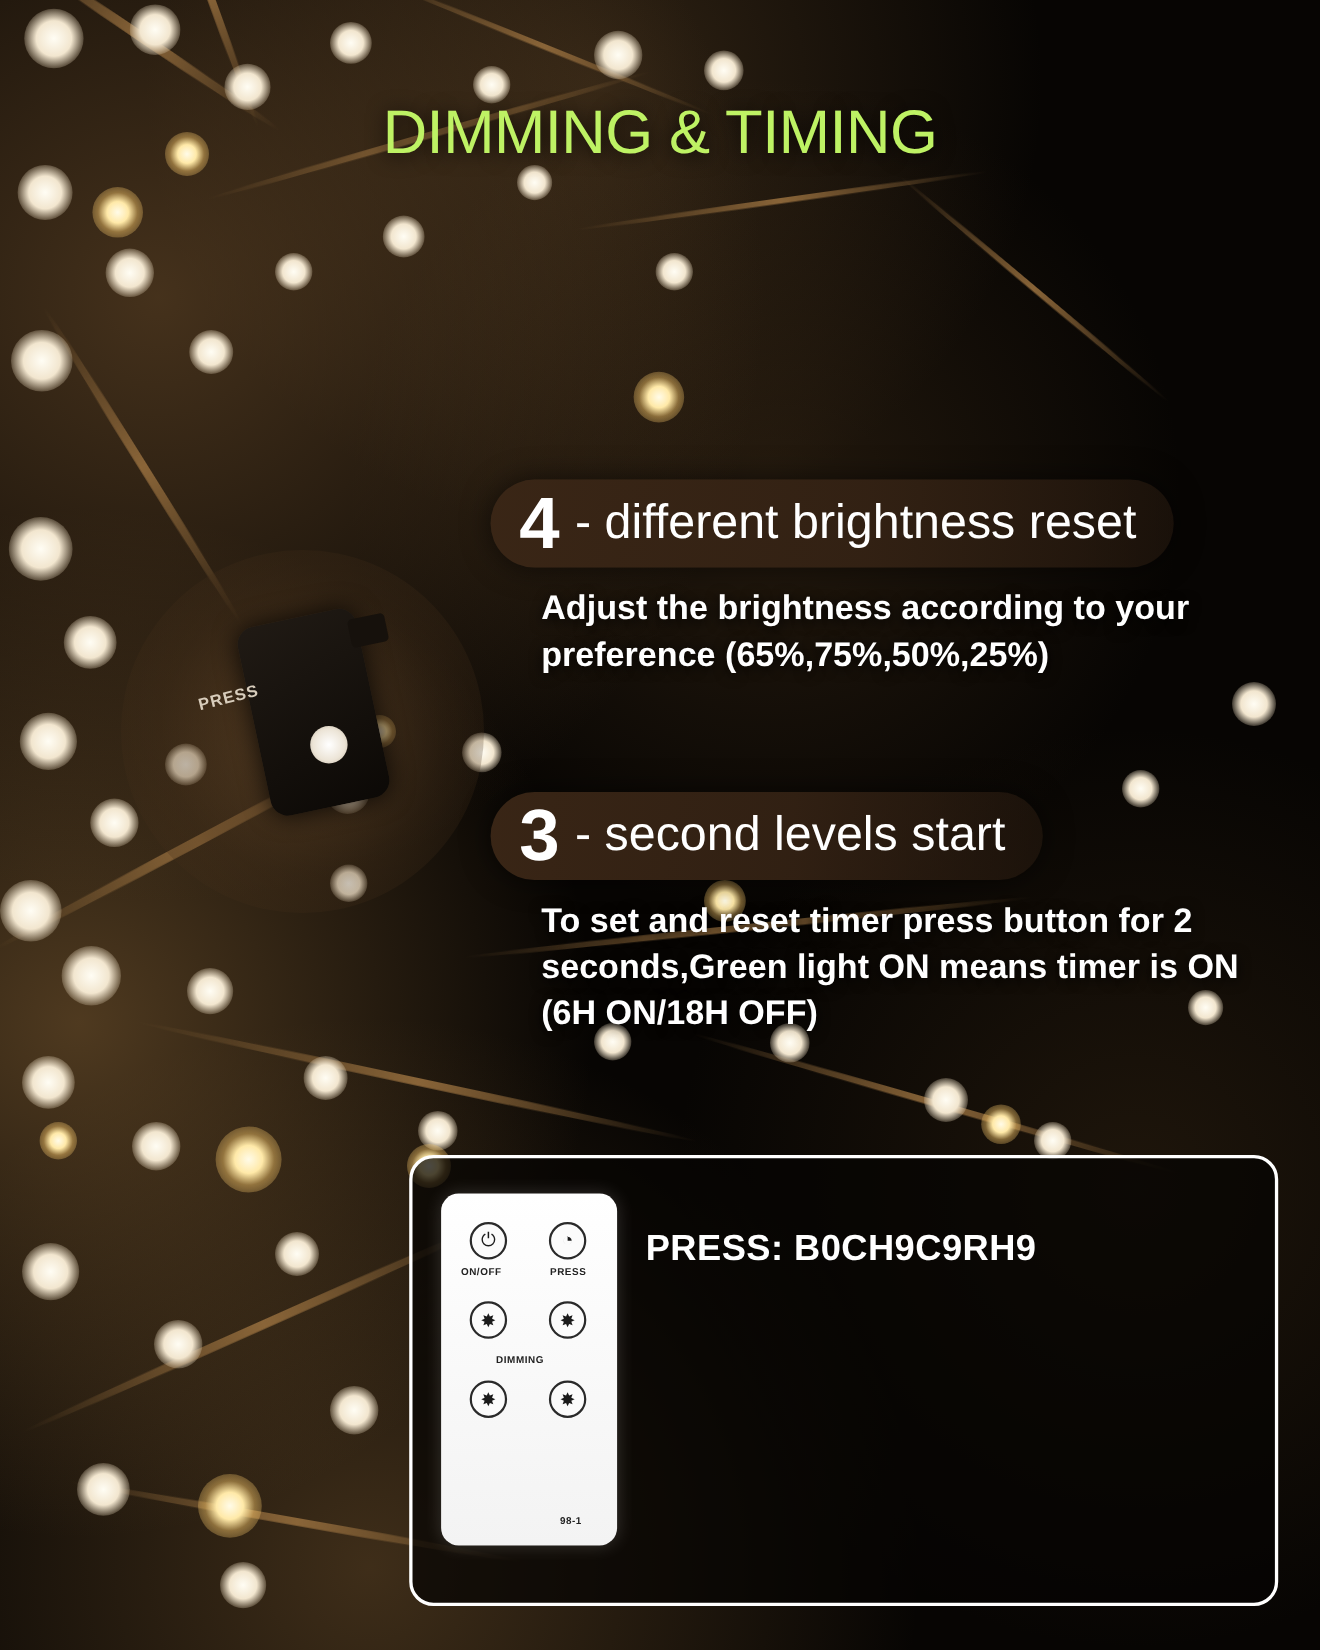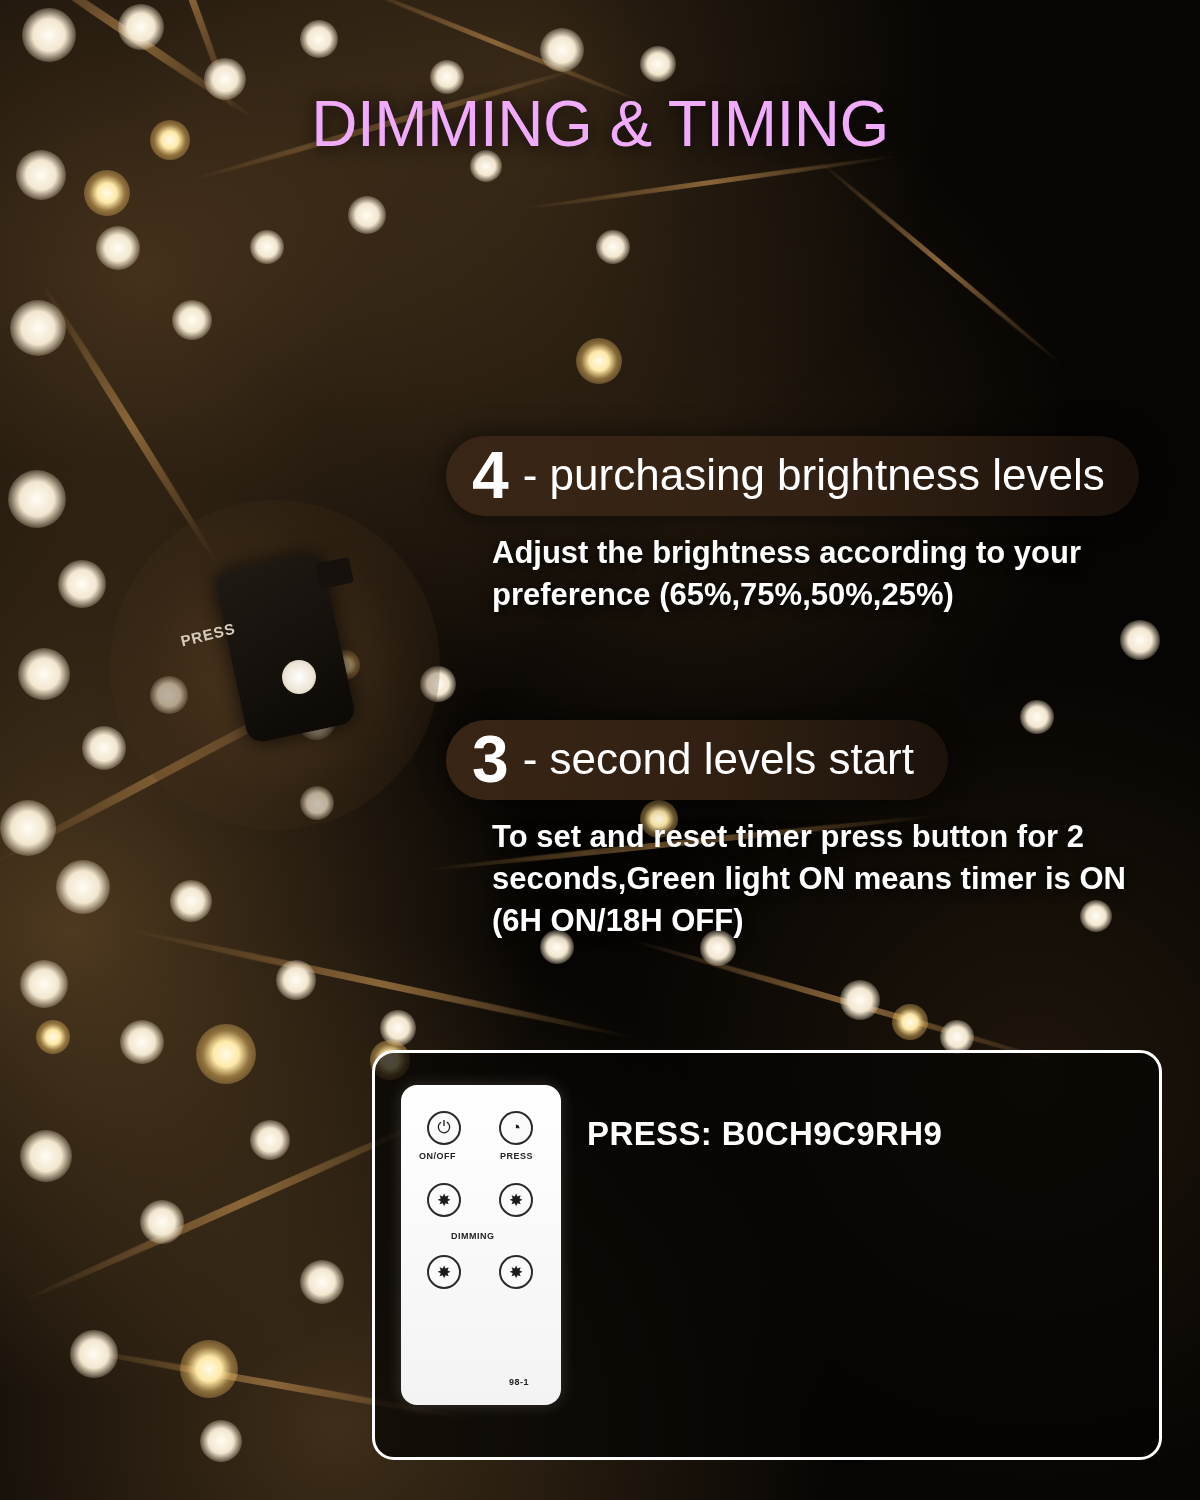--- a/index.html
+++ b/index.html
@@ -52,22 +52,22 @@
   
   .header {
     position: absolute;
     top: 92px;
     left: 0;
     width: 100%;
     text-align: center;
     z-index: 5;
   }
   .title {
-    color: #f0abfc;
-    font-size: 64px;
+    color: #bef264;
+    font-size: 56px;
     font-weight: 400;
     letter-spacing: -0.5px;
     line-height: 1;
     text-shadow: 0 2px 18px rgba(0,0,0,0.85);
   }
   .subtitle {
     margin-top: 16px;
     color: #f4f1ec;
     font-size: 35px;
     font-weight: 400;
@@ -321,21 +321,21 @@
     <div class="press-device">
       <div class="tab"></div>
     </div>
     <div class="press-label">PRESS</div>
     <div class="press-dot"></div>
   </div>
 
   <div class="feature" style="left:446px;top:436px;">
     <div class="feature-head">
       <div class="feature-num">4</div>
-      <div class="feature-label">- purchasing brightness levels</div>
+      <div class="feature-label">- different brightness reset</div>
     </div>
     <div class="feature-body">Adjust the brightness according to your preference (65%,75%,50%,25%)</div>
   </div>
 
   <div class="feature" style="left:446px;top:720px;">
     <div class="feature-head">
       <div class="feature-num">3</div>
       <div class="feature-label">- second levels start</div>
     </div>
     <div class="feature-body">To set and reset timer press button for 2 seconds,Green light ON means timer is ON (6H ON/18H OFF)</div>

